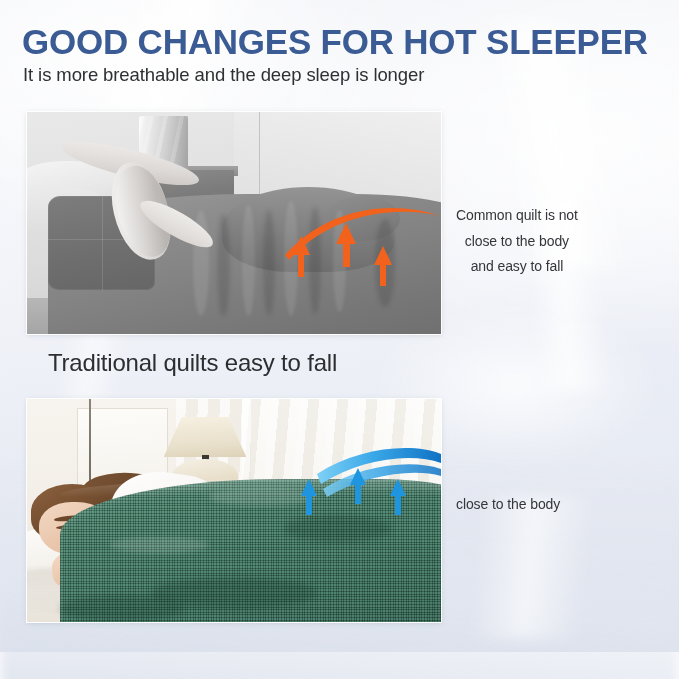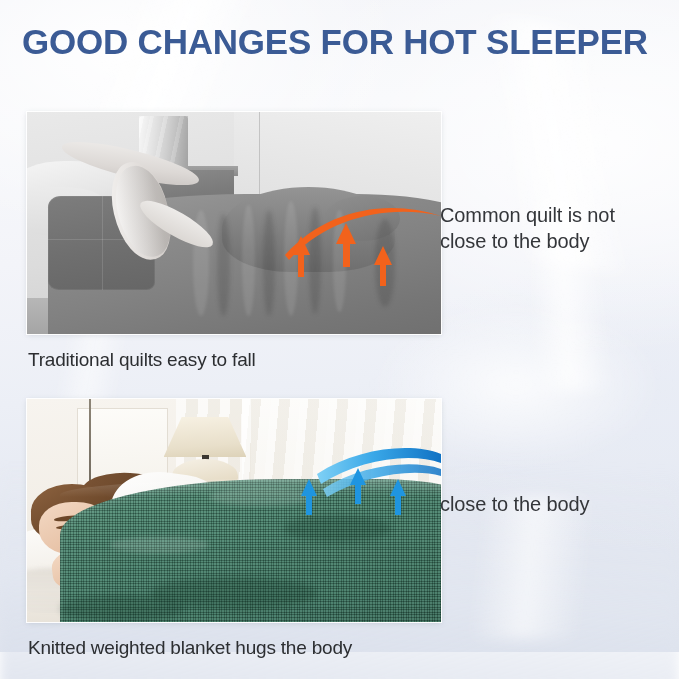--- a/index.html
+++ b/index.html
@@ -215,48 +215,49 @@
   .knit-edge{ position:absolute; left:8%; top:36%; width:104%; height:8%;
     border-radius:52% 26% 0 0 / 90% 70% 0 0;
     background:linear-gradient(180deg,rgba(255,255,255,.18),rgba(255,255,255,0)); }
 
   
   .overlay{ position:absolute; inset:0; pointer-events:none; }
   .overlay svg{ width:100%; height:100%; display:block; }
 
   
   .caption{
-    position:absolute; left:28px;
-    font-size:19px; color:#2c2e31; letter-spacing:-0.2px; white-space:nowrap;
+    position:absolute; left:48px;
+    font-size:24px; color:#2c2e31; letter-spacing:-0.2px; white-space:nowrap;
   }
   #caption1{ top:349px; }
   #caption2{ top:637px; }
 
   .sidetext{
-    position:absolute; left:440px;
-    font-size:20px; line-height:25.5px; color:#34363a; letter-spacing:-0.1px;
+    position:absolute; left:456px;
+    font-size:14px; line-height:25.5px; color:#34363a; letter-spacing:-0.1px;text-align:center;
   }
   #side1{ top:203px; }
   #side2{ top:492px; }
   .sidetext div{ white-space:nowrap; }
 </style>
 </head>
 <body>
 
 <div id="page">
 
   <div class="fold f1"></div>
   <div class="fold f2"></div>
   <div class="fold f3"></div>
   <div class="fold f4"></div>
   <div class="fold f5"></div>
   <div class="fold f6"></div>
   <div class="fold f7"></div>
 
   <div id="title">GOOD CHANGES FOR HOT SLEEPER</div>
+  <div id="subtitle">It is more breathable and the deep sleep is longer</div>
 
   <div class="photo" id="photo1">
     <div class="scene">
       <div class="g-wall"></div>
       <div class="g-wallR"></div>
       <div class="g-wallSeam"></div>
 
       <div class="g-standTop"></div>
       <div class="g-stand"></div>
       <div class="g-standShadow"></div>
@@ -302,20 +303,21 @@
           <path d="M309 132 L319 111 L329 132 L323 132 L323 155 L316 155 L316 132 Z"></path>
           <path d="M347 153 L356 134 L365 153 L359 153 L359 174 L353 174 L353 153 Z"></path>
         </g>
       </svg>
     </div>
   </div>
 
   <div class="sidetext" id="side1">
     <div>Common quilt is not</div>
     <div>close to the body</div>
+    <div>and easy to fall</div>
   </div>
 
   <div class="caption" id="caption1">Traditional quilts easy to fall</div>
 
   <div class="photo" id="photo2">
     <div class="scene">
       <div class="c-wall"></div>
       <div class="c-curtain"></div>
       <div class="c-curtainL"></div>
       <div class="c-panelL"></div>
@@ -373,15 +375,14 @@
           <path d="M363 97 L371 80 L379 97 L374 97 L374 116 L368 116 L368 97 Z"></path>
         </g>
       </svg>
     </div>
   </div>
 
   <div class="sidetext" id="side2">
     <div>close to the body</div>
   </div>
 
-  <div class="caption" id="caption2">Knitted weighted blanket hugs the body</div>
 
 </div>
 
 </body></html>

